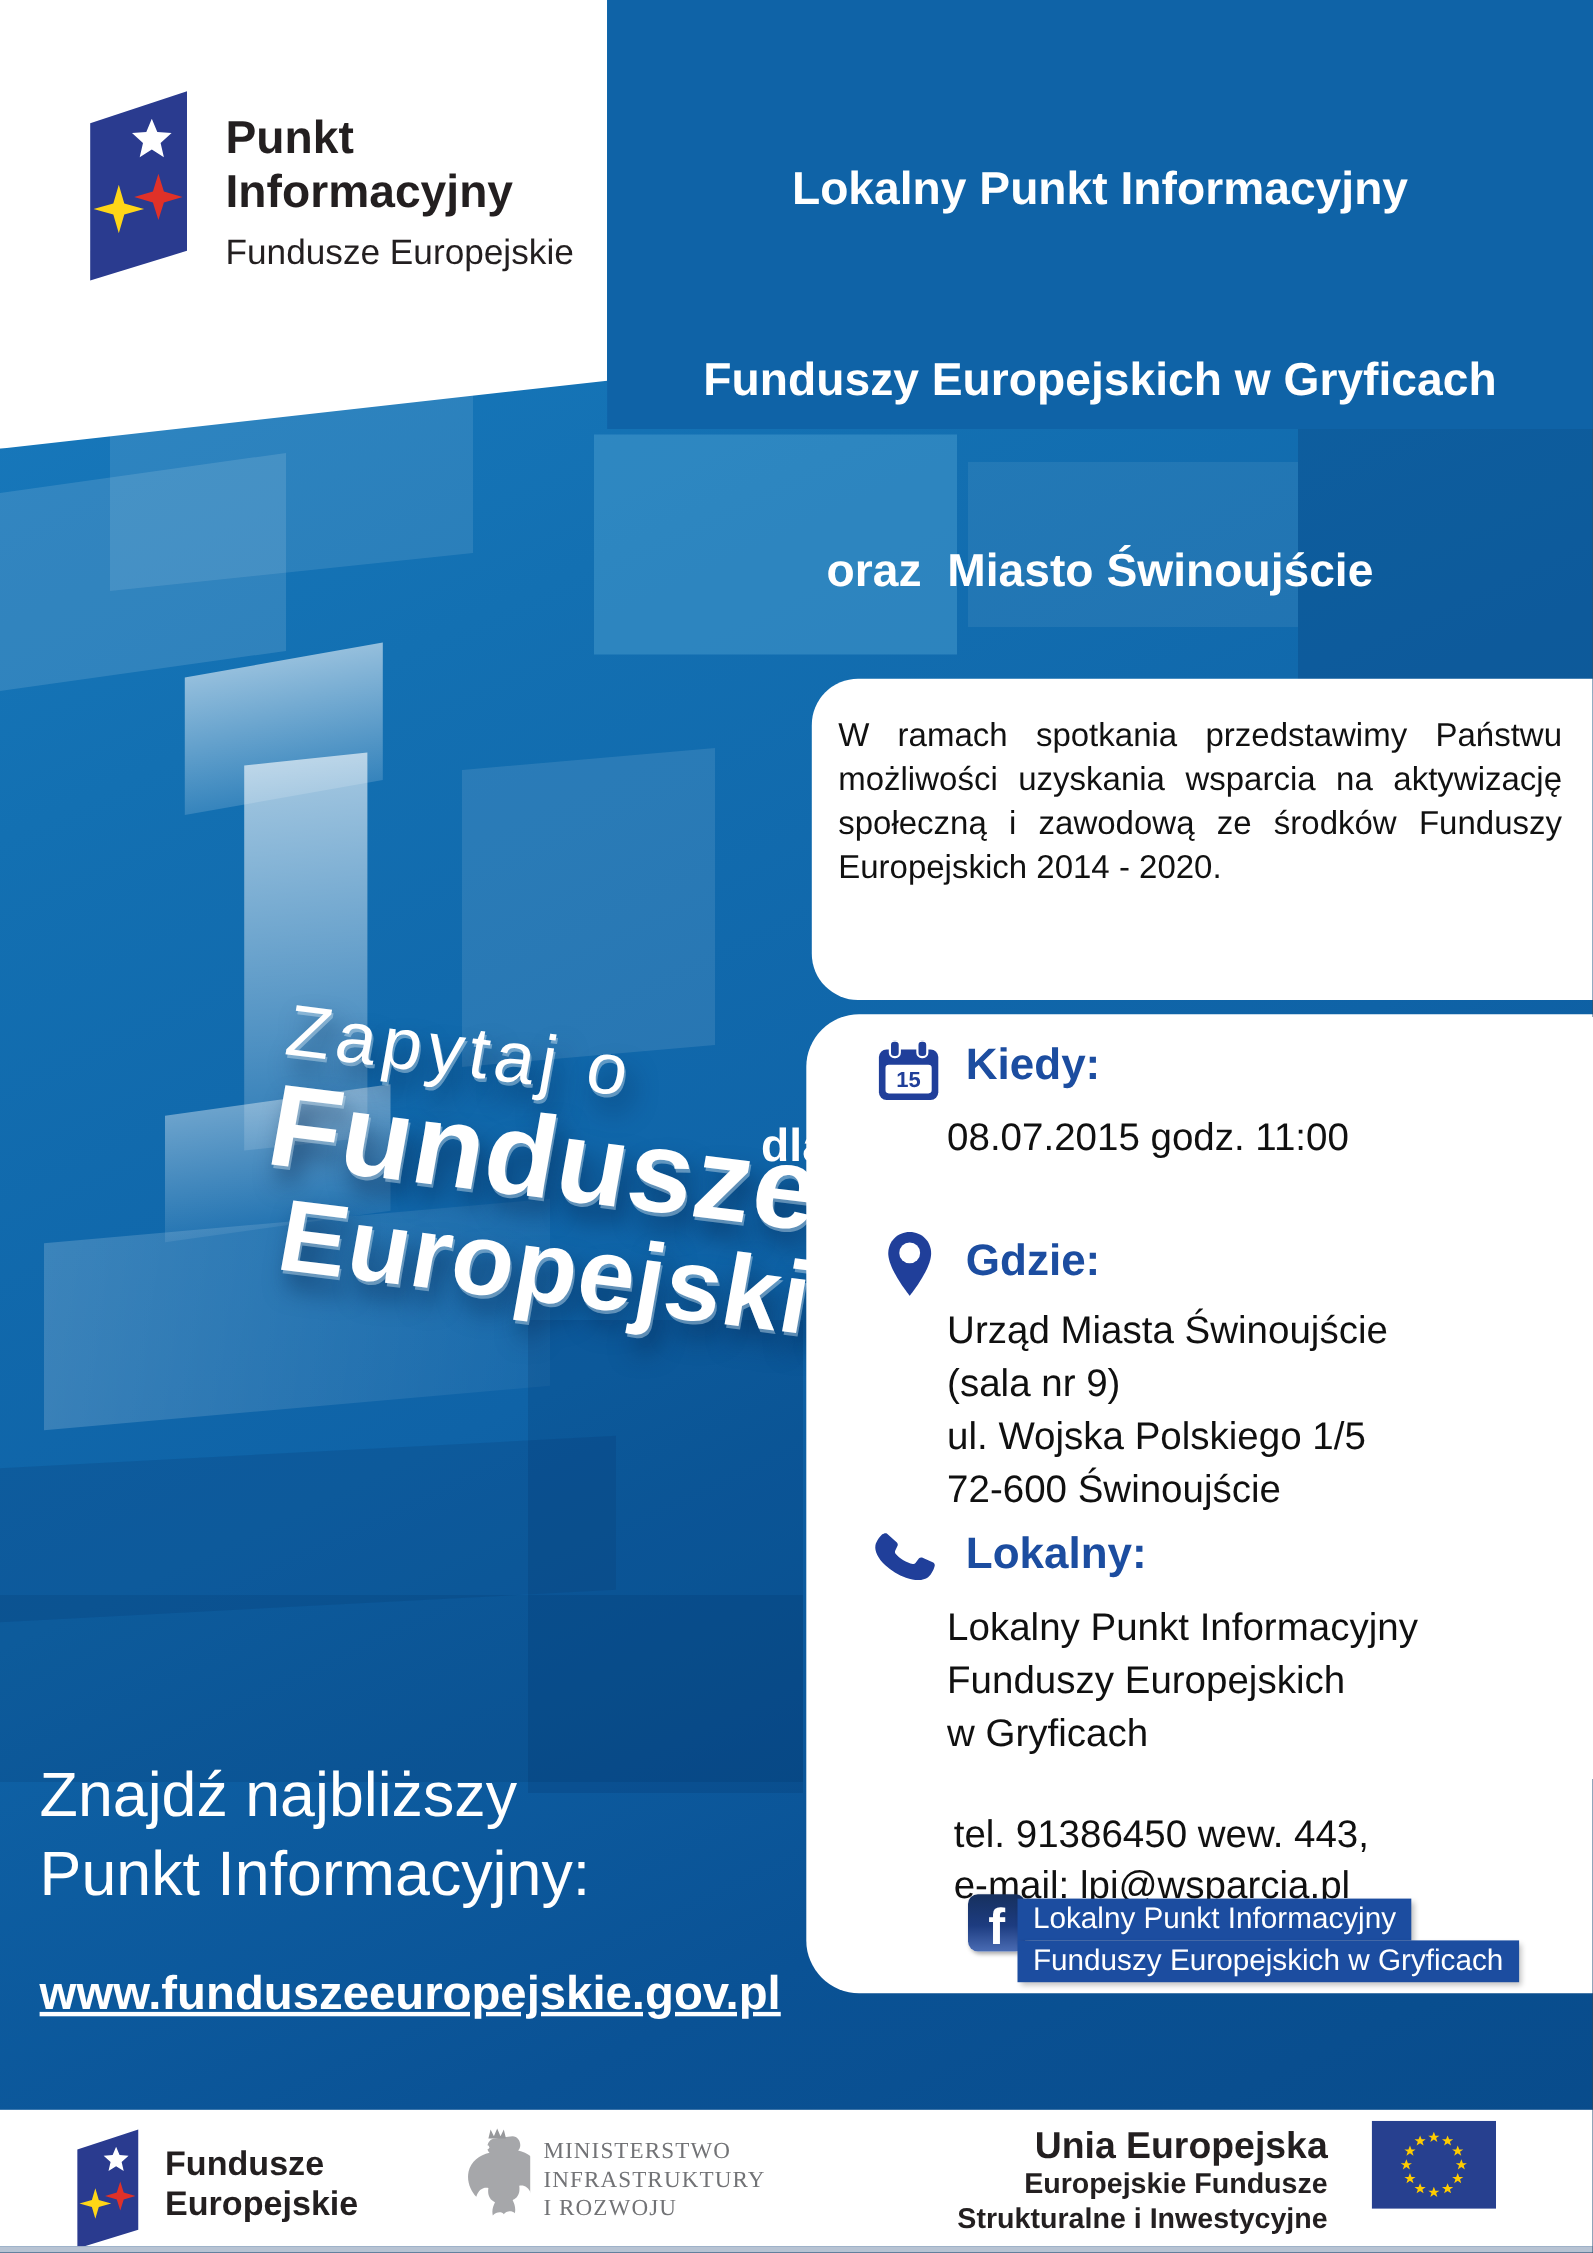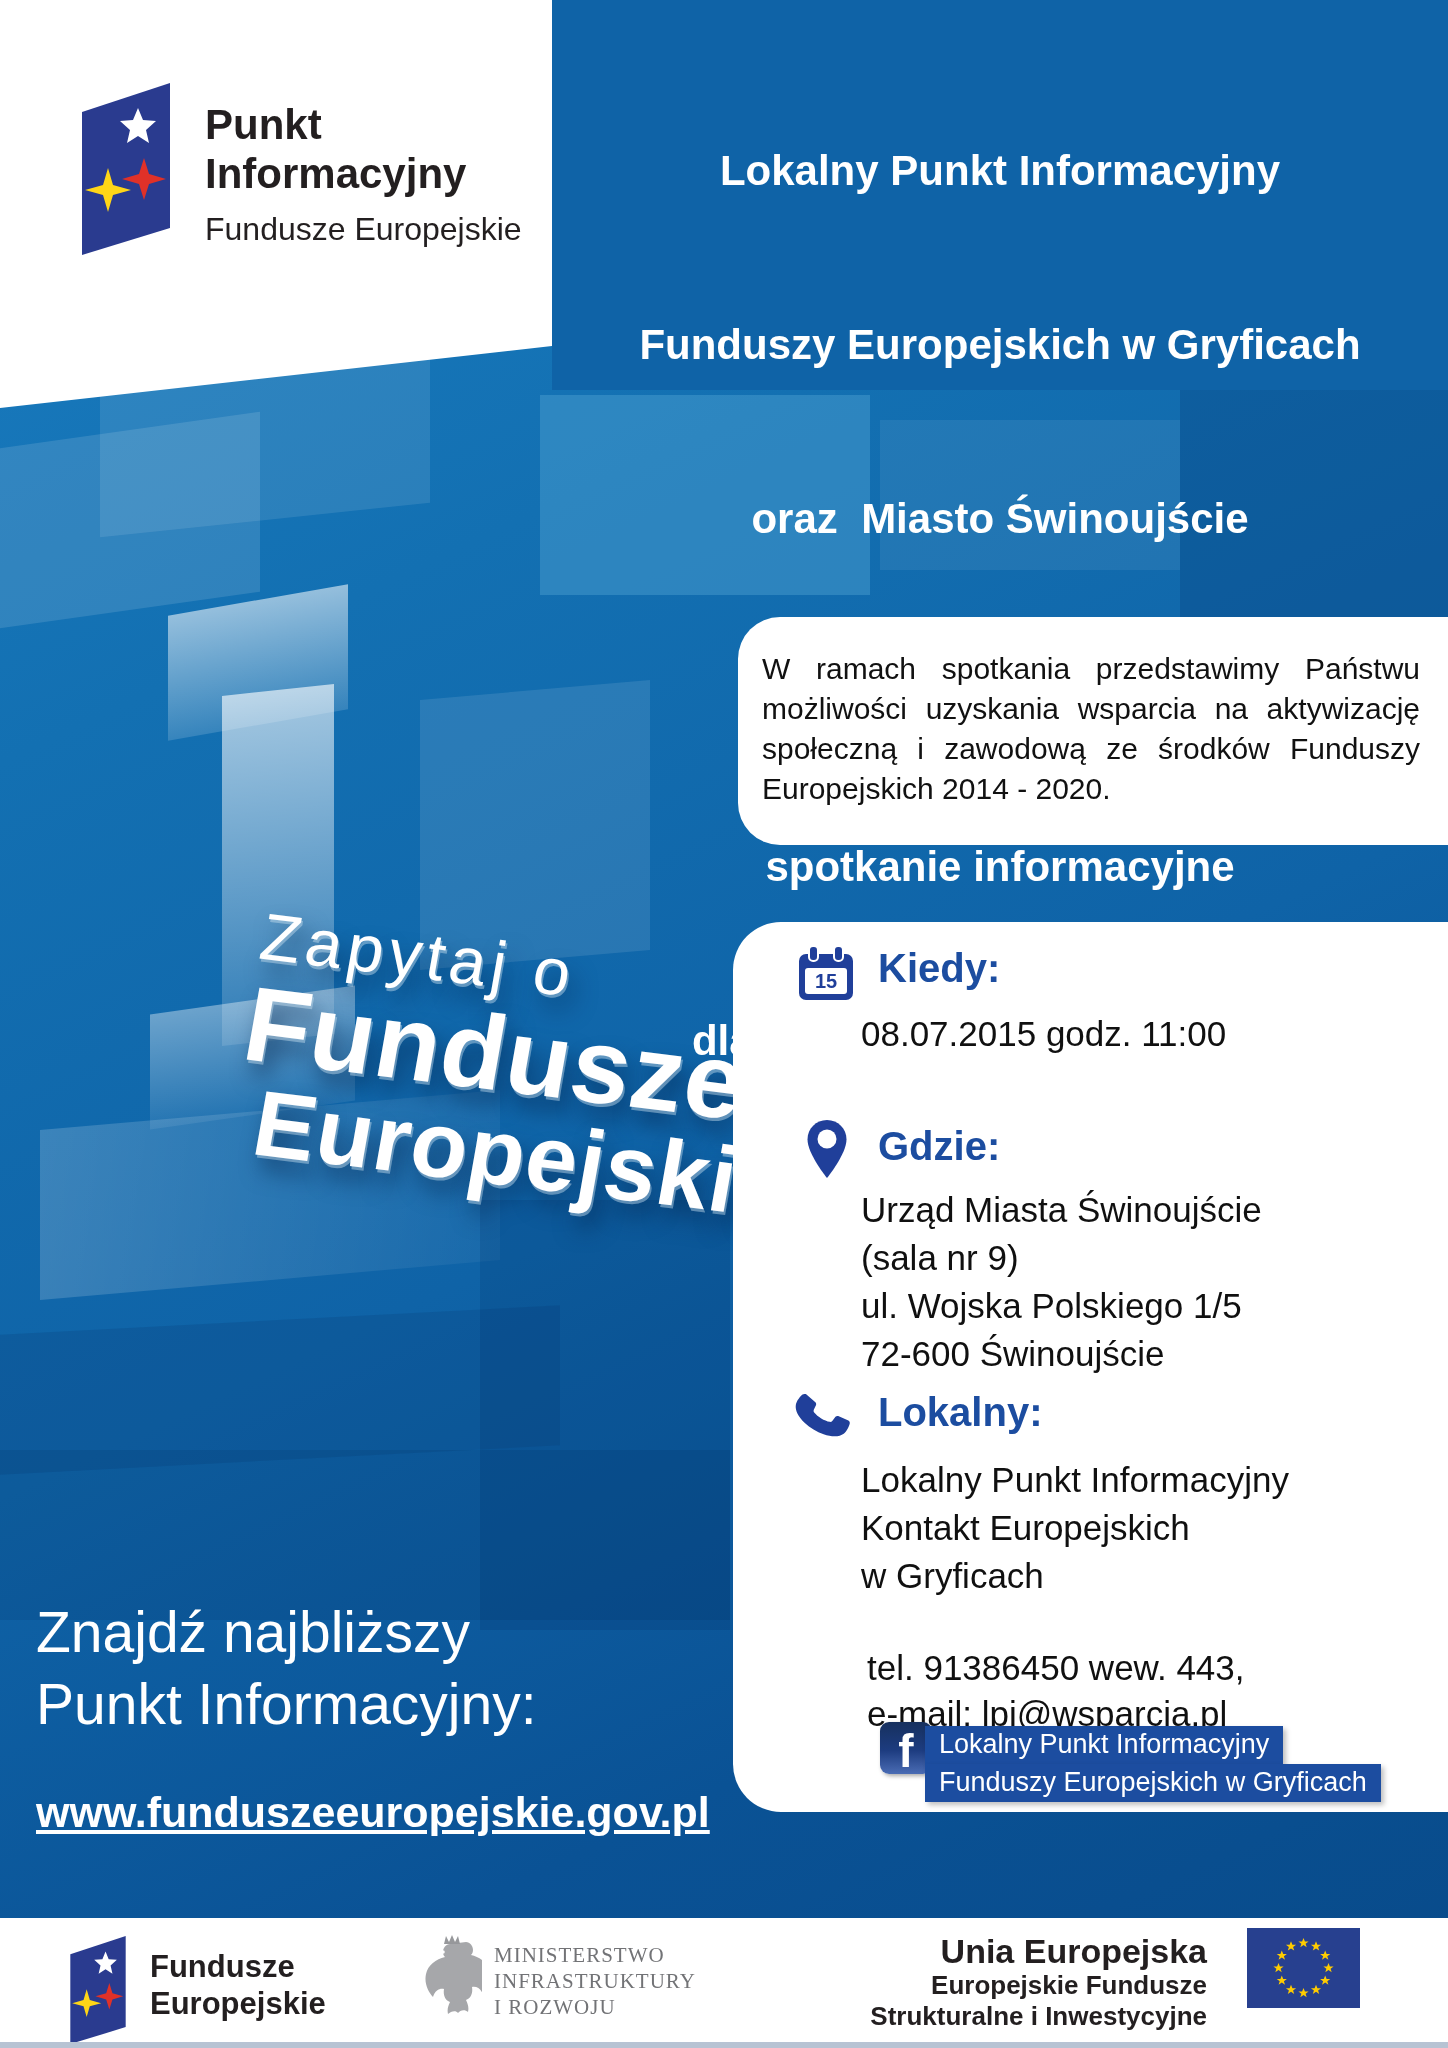--- a/index.html
+++ b/index.html
@@ -21,21 +21,21 @@
 
   
   #header-box{
     left:552px; top:0; width:896px; height:390px; background:#0f63a7;
     color:#fff; font-weight:bold; font-size:42px; line-height:58px;
     text-align:center; padding-top:26px; box-sizing:border-box; white-space:pre-wrap;
   }
 
   
   #intro-box{
-    left:738px; top:617px; width:710px; height:228px; background:#ffffff;
+    left:738px; top:617px; width:710px; height:292px; background:#ffffff;
     border-radius:42px 0 0 42px; box-sizing:border-box;
     padding:32px 28px 0 24px;
   }
   #intro-box .txt{font-size:30px; line-height:40px; color:#111; text-align:justify;}
 
   
   #slogan3d{
     left:268px; top:898px; transform:rotate(7deg) skewX(-3deg); transform-origin:0 0;
     color:#fff;
     text-shadow:2px 3px 0 rgba(200,223,240,.45), 9px 14px 22px rgba(5,35,75,.6);
@@ -152,21 +152,21 @@
       <div>ul. Wojska Polskiego 1/5</div>
       <div>72-600 Świnoujście</div>
     </div>
 
     <svg class="sec-icon" style="top:462px;left:58px;" width="62" height="62" viewBox="0 0 24 24">
       <path transform="rotate(-14 12 12)" fill="#203f9a" d="M6.6 2.5c-1 .4-2.9 1.9-3.5 3.3-.8 1.9-.2 4.7 1.7 7.6 1.5 2.3 3.6 4.5 6 6 2.9 1.9 5.7 2.5 7.6 1.7 1.4-.6 2.9-2.5 3.3-3.5.1-.4 0-.8-.3-1.1l-3.4-2.6c-.3-.2-.8-.2-1.1 0l-1.6 1.3c-.3.2-.7.3-1 .1-1-.5-2-1.2-2.9-2.1-.9-.9-1.6-1.9-2.1-2.9-.2-.3-.1-.7.1-1l1.3-1.6c.2-.3.2-.8 0-1.1L8.1 2.8c-.3-.3-.8-.4-1.1-.3z"></path>
     </svg>
     <div class="sec-head" style="top:468px;">Lokalny:</div>
     <div class="body-txt" style="top:534px;">
       <div>Lokalny Punkt Informacyjny</div>
-      <div>Kontakt Europejskich</div>
+      <div>Funduszy Europejskich</div>
       <div>w Gryficach</div>
     </div>
     <div class="body-txt" style="top:722px;left:134px;">tel. 91386450 wew. 443,</div>
     <div class="body-txt" style="top:768px;left:134px;">e-mail: lpi@wsparcia.pl</div>
 
     <div class="abs" style="left:0;top:798px;width:715px;height:84px;">
       <div id="fb-icon">f</div>
       <div class="abs" style="left:192px;top:6px;">
         <div class="fb-bar">Lokalny Punkt Informacyjny</div>
         <div class="fb-bar">Funduszy Europejskich w Gryficach</div>

